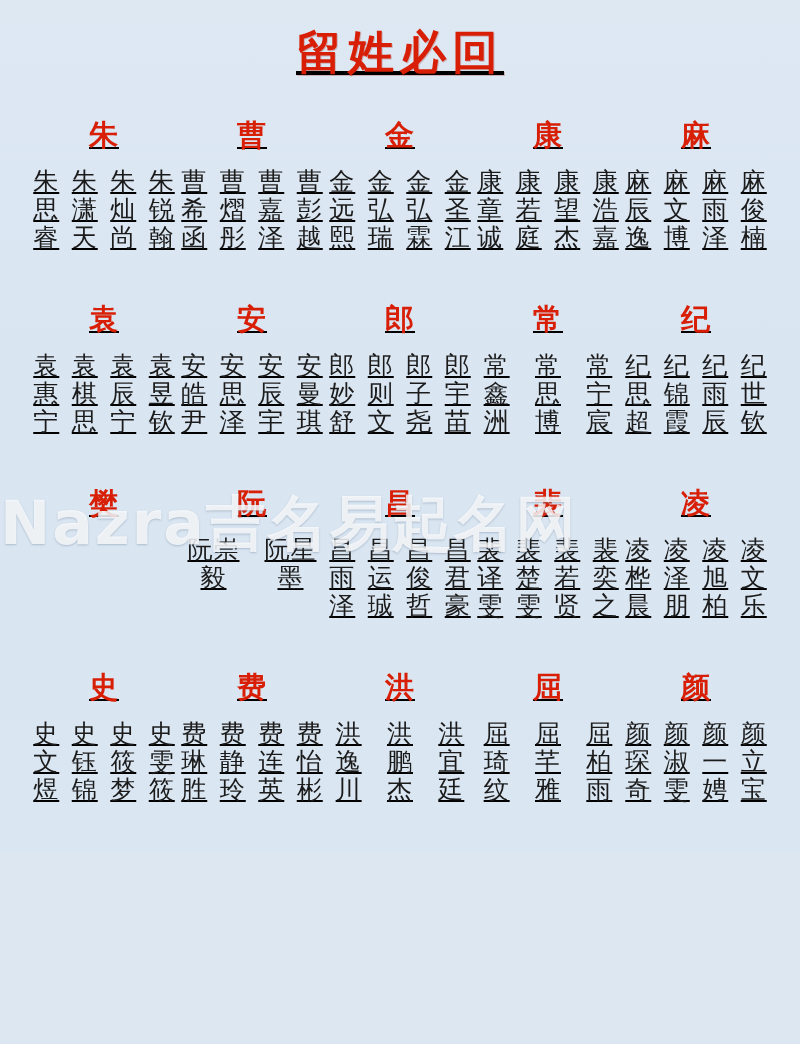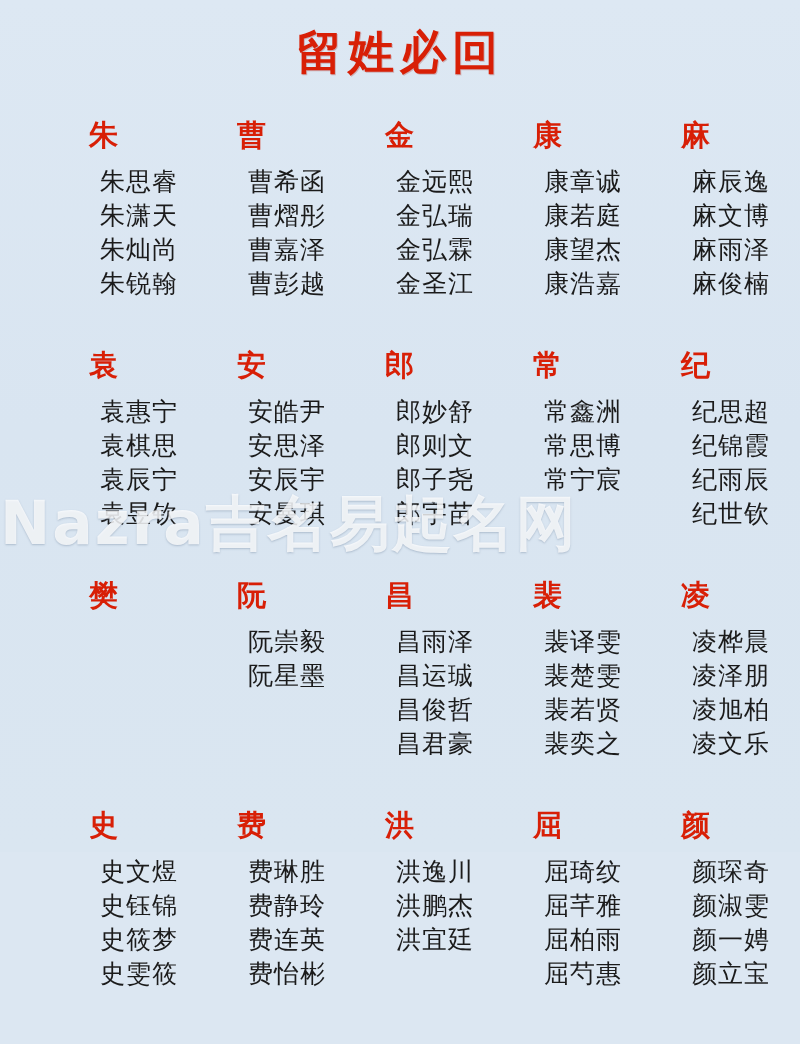--- a/index.html
+++ b/index.html
@@ -14,20 +14,21 @@
     background: #dce7f2;
     font-family: "Liberation Sans", sans-serif;
     overflow: hidden;
     position: relative;
   }
   .page {
     width: 800px;
     height: 852px;
     position: relative;
     background: linear-gradient(180deg, #dde8f3 0%, #d9e5f1 50%, #dae6f1 100%);
+    text-decoration: underline;
   }
   .title {
     text-align: center;
     color: #d81f06;
     font-size: 46px;
     font-weight: bold;
     letter-spacing: 6px;
     padding-top: 22px;
     padding-bottom: 6px;
     font-family: "DejaVu Serif", "Liberation Serif", serif;
@@ -45,21 +46,21 @@
   .surname {
     color: #d81f06;
     font-size: 29px;
     font-weight: bold;
     margin-bottom: 12px;
     font-family: "DejaVu Serif", "Liberation Serif", serif;
     letter-spacing: 1px;
   }
   .names {
     display: flex;
-    flex-direction: column;
+    flex-direction: row;
     gap: 6px;
     align-items: flex-end;
   }
   .name {
     color: #1b1b1b;
     font-size: 25px;
     letter-spacing: 1px;
     font-family: "DejaVu Serif", "Liberation Serif", serif;
     line-height: 1.12;
   }
@@ -257,21 +258,20 @@
         <div class="name">洪宜廷</div>
       </div>
     </div>
 
     <div class="group">
       <div class="surname">屈</div>
       <div class="names">
         <div class="name">屈琦纹</div>
         <div class="name">屈芊雅</div>
         <div class="name">屈柏雨</div>
-        <div class="name">屈芍惠</div>
       </div>
     </div>
 
     <div class="group">
       <div class="surname">颜</div>
       <div class="names">
         <div class="name">颜琛奇</div>
         <div class="name">颜淑雯</div>
         <div class="name">颜一娉</div>
         <div class="name">颜立宝</div>

